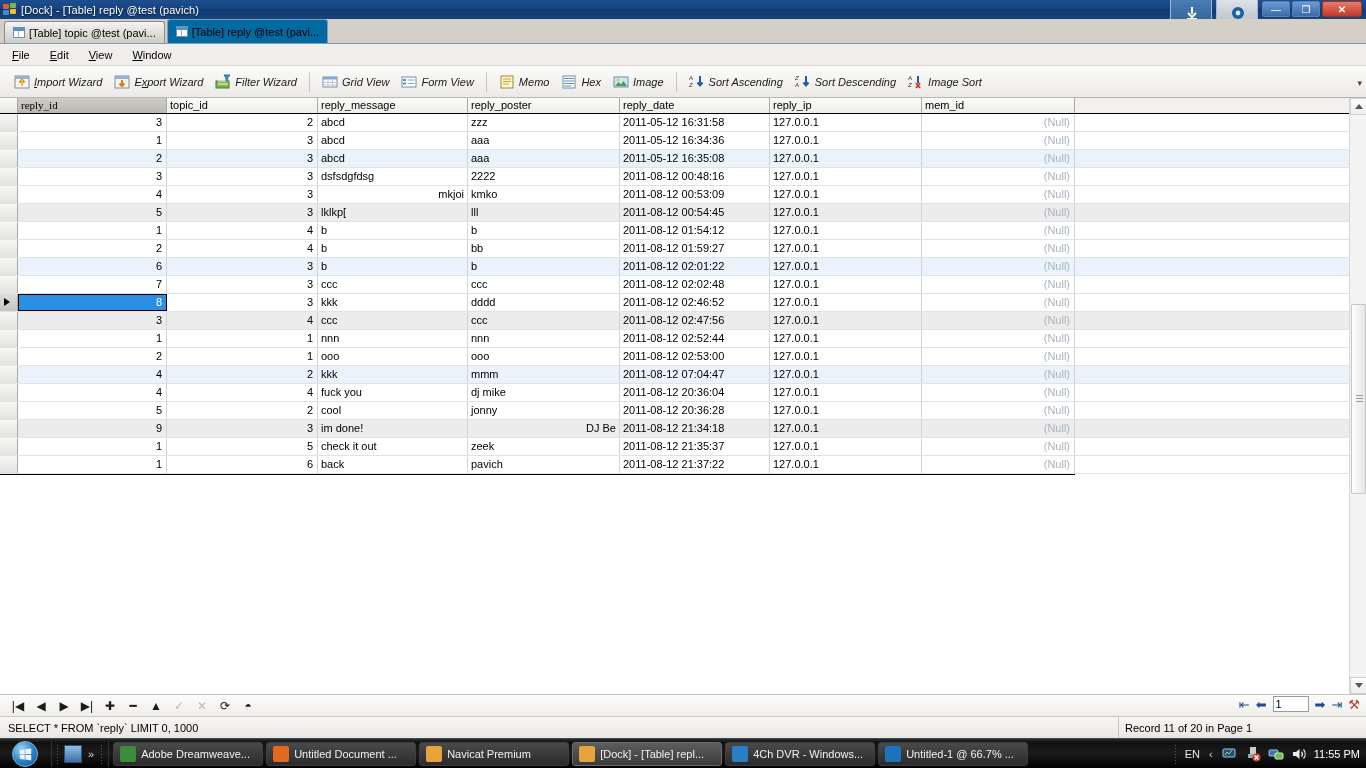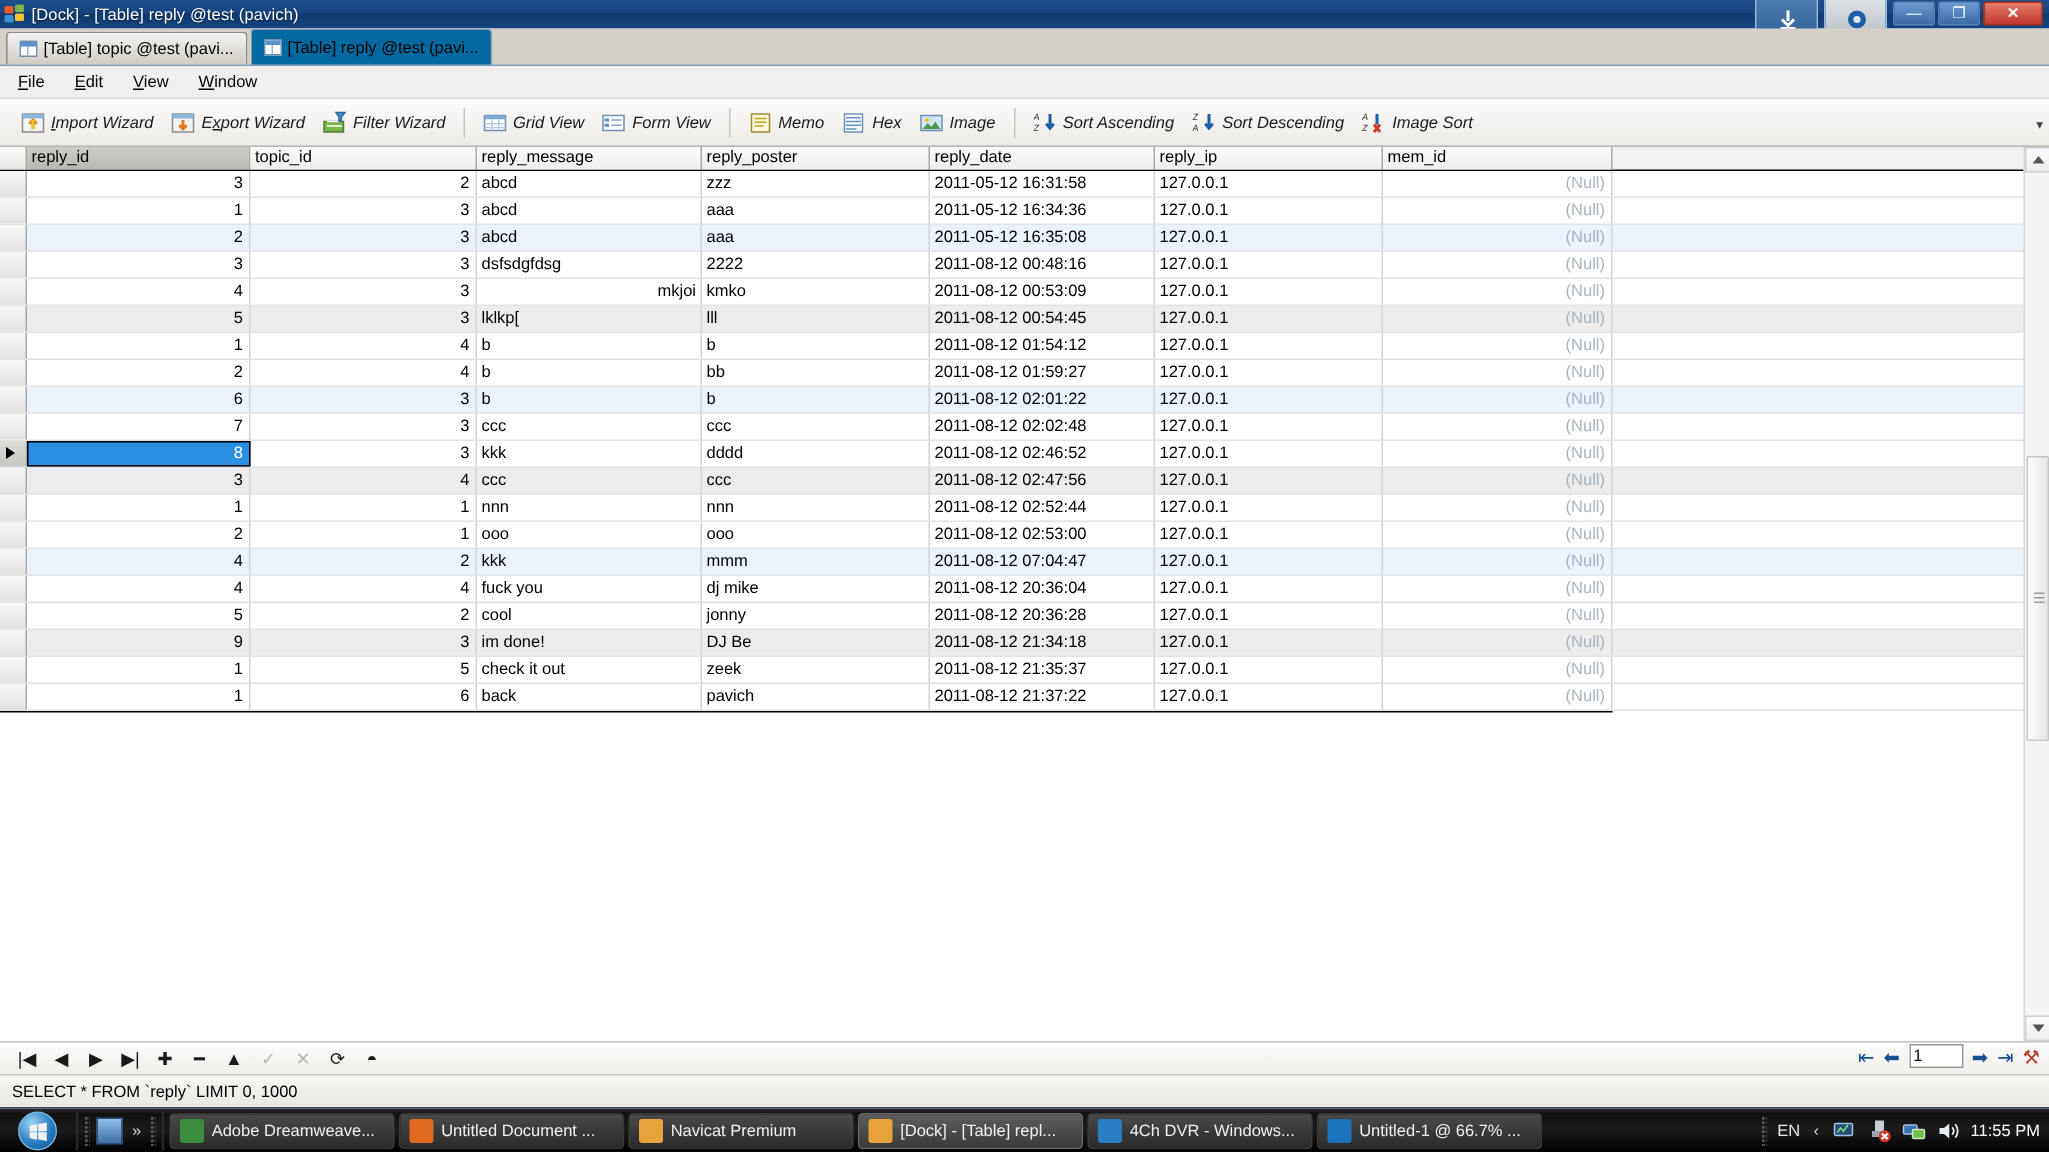--- a/index.html
+++ b/index.html
@@ -79,21 +79,21 @@
 
   
   .gridwrap{ position:absolute; left:0; top:98px; width:1366px; height:596px; background:#ffffff; }
   .hdrrow{ display:flex; height:16px; background:#f2f1ef; border-bottom:1px solid #000;}
   .hcell{
     font-size:11px; color:#000; padding-left:3px; line-height:15px;
     border-right:1px solid #a9a9a9; background:linear-gradient(to bottom,#fbfbfa,#eeedea);
     overflow:hidden; white-space:nowrap; flex:0 0 auto;
   }
   .hcell.marker{ width:18px; padding:0; border-right:1px solid #a9a9a9; background:linear-gradient(to bottom,#fbfbfa,#e6e5e2);}
-  .hcell.sorted{ background:linear-gradient(to bottom,#cfcdc8,#b9b7b2); }
+  .hcell.sorted{ background:linear-gradient(to bottom,#cfcdc8,#b9b7b2);font-family:Liberation Serif, serif; }
   .row{ display:flex; height:18px; border-bottom:1px solid #e2e2e2; }
   .row.white{ background:#ffffff; }
   .row.gray{ background:#ececec; }
   .row.blue{ background:#eaf3fc; }
   .cell{
     font-size:11px; color:#000; line-height:17px; padding:0 3px;
     border-right:1px solid #d3d3d3; overflow:hidden; white-space:nowrap; flex:0 0 auto;
   }
   .cell.num{ text-align:right; padding-right:4px; }
   .cell.marker{ width:18px; padding:0; border-right:1px solid #a9a9a9;
@@ -542,21 +542,21 @@
         <div class="cell" style="width: 152px;">jonny</div>
         <div class="cell" style="width: 150px;">2011-08-12 20:36:28</div>
         <div class="cell" style="width: 152px;">127.0.0.1</div>
         <div class="cell num null" style="width: 153px;">(Null)</div>
       </div>
       <div class="row gray">
         <div class="cell marker"></div>
         <div class="cell num" style="width: 149px;">9</div>
         <div class="cell num" style="width: 151px;">3</div>
         <div class="cell" style="width: 150px;">im done!</div>
-        <div class="cell" style="width: 152px;">DJ Be</div>
+        <div class="cell" style="width: 152px; text-align: right;">DJ Be</div>
         <div class="cell" style="width: 150px;">2011-08-12 21:34:18</div>
         <div class="cell" style="width: 152px;">127.0.0.1</div>
         <div class="cell num null" style="width: 153px;">(Null)</div>
       </div>
       <div class="row white">
         <div class="cell marker"></div>
         <div class="cell num" style="width: 149px;">1</div>
         <div class="cell num" style="width: 151px;">5</div>
         <div class="cell" style="width: 150px;">check it out</div>
         <div class="cell" style="width: 152px;">zeek</div>
@@ -611,20 +611,21 @@
       <span style="font-size: 13px; color: rgb(26, 79, 143);">⬅</span>
       <span class="pageinput">1</span>
       <span style="font-size: 13px; color: rgb(26, 79, 143);">➡</span>
       <span style="font-size: 13px; color: rgb(26, 79, 143);">⇥</span>
       <span style="font-size: 13px; color: rgb(181, 67, 46);">⚒</span>
     </div>
 </div>
 
 <div class="statusbar">
   <div class="sql">SELECT * FROM `reply` LIMIT 0, 1000</div>
+  <div class="recinfo">Record 11 of 20 in Page 1</div>
 </div>
 
 <div class="taskbar">
   <div class="startorb">
     <div class="orb">
       <svg class="flag" viewBox="0 0 16 16">
           <path d="M1 3l6-1.2v6H1z" fill="#f3f3f3"></path>
           <path d="M8 1.6L15 0.5v7H8z" fill="#f3f3f3"></path>
           <path d="M1 8.5h6v6L1 13.2z" fill="#f3f3f3"></path>
           <path d="M8 8.5h7v7L8 14.2z" fill="#f3f3f3"></path>

